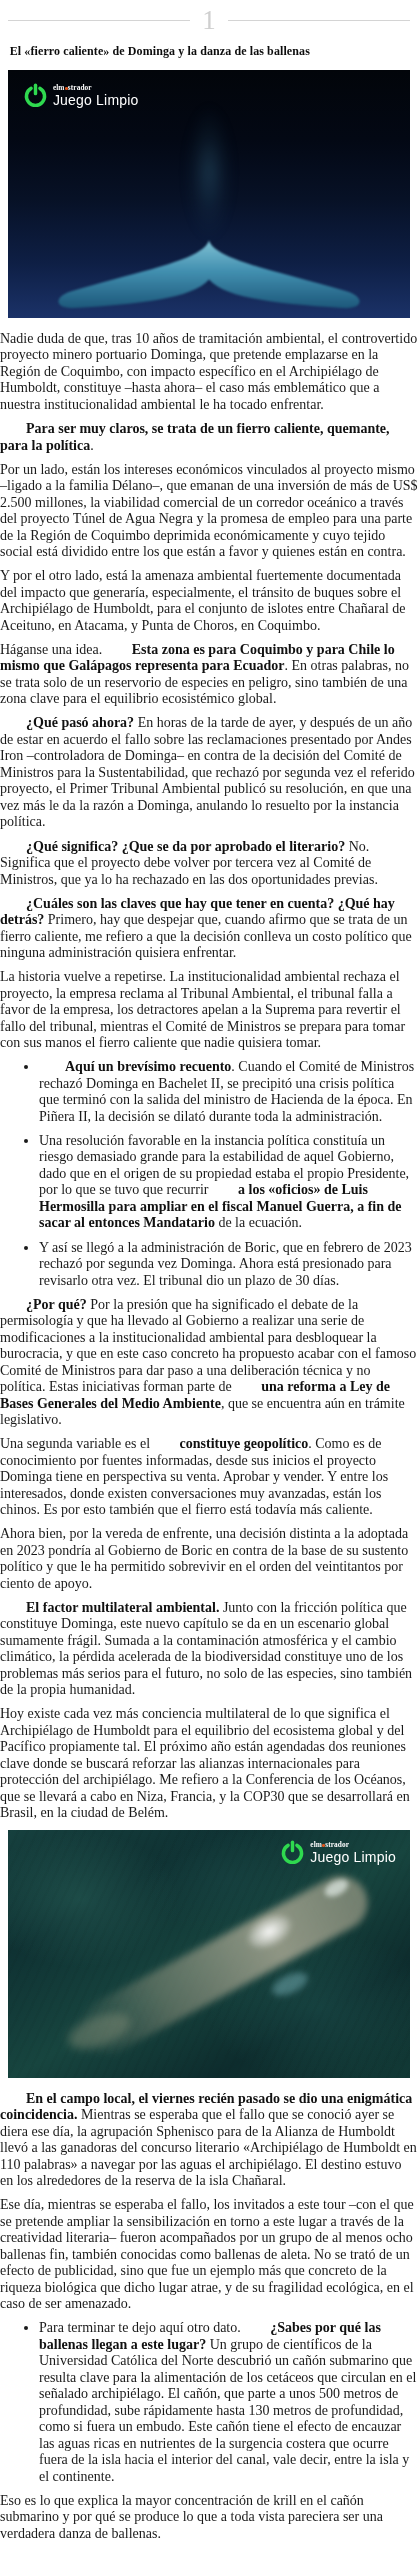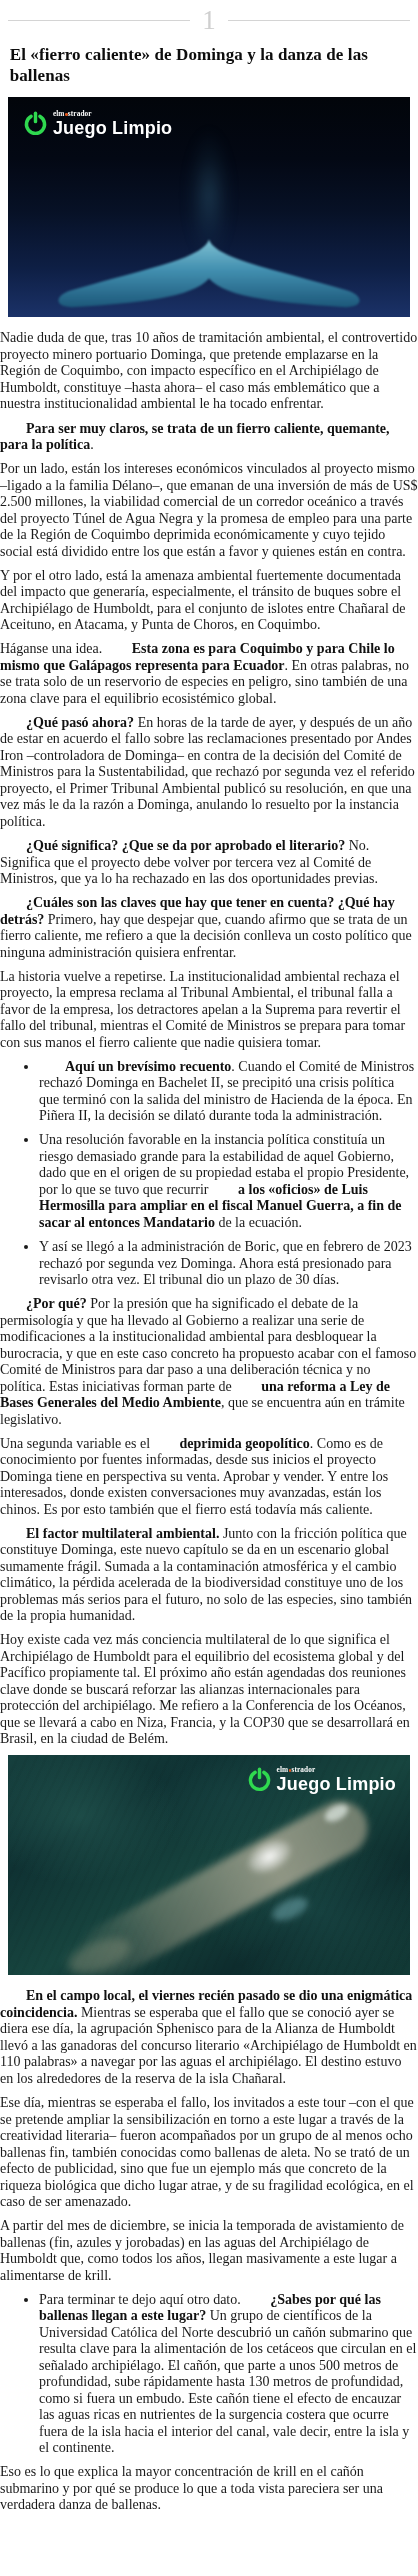--- a/index.html
+++ b/index.html
@@ -26,27 +26,27 @@
   }
   .divider .line{flex:1;height:1.1px;background:var(--divider);}
   .divider .num{
     font-family:"Liberation Serif", serif;
     font-size:27px;line-height:1;color:#cfcfcf;font-weight:400;
   }
 
   
   h1.headline{
     margin:0 9.7px 10.8px;
-    font-size:17px;line-height:1.25;font-weight:700;color:#0d0d0d;
+    font-size:12px;line-height:1.25;font-weight:700;color:#0d0d0d;
     letter-spacing:0.1px;
   }
 
   
   .hero{
-    position:relative;height:220px;margin:0 8px 13px;
+    position:relative;height:248px;margin:0 8px 13px;
     overflow:hidden;
   }
   .hero-1{
     background:linear-gradient(180deg,#02050a 0%,#030814 28%,#071126 52%,#0e1f45 78%,#1b3268 100%);
   }
   .hero-1 .tail-stock{
     position:absolute;left:50%;top:14%;width:46px;height:135px;
     transform:translateX(-50%);
     background:radial-gradient(closest-side, rgba(72,140,170,.30), rgba(40,90,120,.12) 60%, transparent 100%);
     filter:blur(5.4px);
@@ -104,21 +104,21 @@
     font-family:"Liberation Serif", serif;
     font-weight:700;font-size:7.3px;color:#ffffff;letter-spacing:0.1px;
     margin-bottom:1.6px;
   }
   .brand .masthead .dot{
     display:inline-block;width:2.7px;height:2.7px;border-radius:50%;
     background:var(--dot-orange);margin:0 0.3px 0.5px 0.3px;
   }
   .brand .program{
     font-family:"Liberation Sans", sans-serif;
-    font-weight:700;font-size:18px;color:#ffffff;letter-spacing:0.2px;
+    font-weight:400;font-size:14px;color:#ffffff;letter-spacing:0.2px;
   }
 
   
   .content{margin:0 0;font-size:14px;line-height:16.5px;color:var(--text);}
   .content p{margin:0 0 7.6px;}
   .content strong{font-weight:700;color:#111;padding-left:26px;}
   .content ul{margin:0 0 7.6px;padding-left:39px;list-style:disc;}
   .content li{margin:0 0 7.6px;}
   .content li:last-child{margin-bottom:7.6px;}
 </style>
@@ -174,21 +174,22 @@
       <p><strong>¿Qué pasó ahora?</strong> En horas de la tarde de ayer, y después de un año de estar en acuerdo el fallo sobre las reclamaciones presentado por Andes Iron –controladora de Dominga– en contra de la decisión del Comité de Ministros para la Sustentabilidad, que rechazó por segunda vez el referido proyecto, el Primer Tribunal Ambiental publicó su resolución, en que una vez más le da la razón a Dominga, anulando lo resuelto por la instancia política.</p>
       <p><strong>¿Qué significa? ¿Que se da por aprobado el literario?</strong> No. Significa que el proyecto debe volver por tercera vez al Comité de Ministros, que ya lo ha rechazado en las dos oportunidades previas.</p>
       <p><strong>¿Cuáles son las claves que hay que tener en cuenta? ¿Qué hay detrás?</strong> Primero, hay que despejar que, cuando afirmo que se trata de un fierro caliente, me refiero a que la decisión conlleva un costo político que ninguna administración quisiera enfrentar.</p>
       <p>La historia vuelve a repetirse. La institucionalidad ambiental rechaza el proyecto, la empresa reclama al Tribunal Ambiental, el tribunal falla a favor de la empresa, los detractores apelan a la Suprema para revertir el fallo del tribunal, mientras el Comité de Ministros se prepara para tomar con sus manos el fierro caliente que nadie quisiera tomar.</p>
       <ul>
         <li><strong>Aquí un brevísimo recuento</strong>. Cuando el Comité de Ministros rechazó Dominga en Bachelet II, se precipitó una crisis política que terminó con la salida del ministro de Hacienda de la época. En Piñera II, la decisión se dilató durante toda la administración.</li>
         <li>Una resolución favorable en la instancia política constituía un riesgo demasiado grande para la estabilidad de aquel Gobierno, dado que en el origen de su propiedad estaba el propio Presidente, por lo que se tuvo que recurrir <strong>a los «oficios» de Luis Hermosilla para ampliar en el fiscal Manuel Guerra, a fin de sacar al entonces Mandatario</strong> de la ecuación.</li>
         <li>Y así se llegó a la administración de Boric, que en febrero de 2023 rechazó por segunda vez Dominga. Ahora está presionado para revisarlo otra vez. El tribunal dio un plazo de 30 días.</li>
       </ul>
       <p><strong>¿Por qué?</strong> Por la presión que ha significado el debate de la permisología y que ha llevado al Gobierno a realizar una serie de modificaciones a la institucionalidad ambiental para desbloquear la burocracia, y que en este caso concreto ha propuesto acabar con el famoso Comité de Ministros para dar paso a una deliberación técnica y no política. Estas iniciativas forman parte de <strong>una reforma a Ley de Bases Generales del Medio Ambiente</strong>, que se encuentra aún en trámite legislativo.</p>
-      <p>Una segunda variable es el <strong>deprimida geopolítico</strong>. Como es de conocimiento por fuentes informadas, desde sus inicios el proyecto Dominga tiene en perspectiva su venta. Aprobar y vender. Y entre los interesados, donde existen conversaciones muy avanzadas, están los chinos. Es por esto también que el fierro está todavía más caliente.</p>
+      <p>Una segunda variable es el <strong>constituye geopolítico</strong>. Como es de conocimiento por fuentes informadas, desde sus inicios el proyecto Dominga tiene en perspectiva su venta. Aprobar y vender. Y entre los interesados, donde existen conversaciones muy avanzadas, están los chinos. Es por esto también que el fierro está todavía más caliente.</p>
+      <p>Ahora bien, por la vereda de enfrente, una decisión distinta a la adoptada en 2023 pondría al Gobierno de Boric en contra de la base de su sustento político y que le ha permitido sobrevivir en el orden del veintitantos por ciento de apoyo.</p>
       <p><strong>El factor multilateral ambiental.</strong> Junto con la fricción política que constituye Dominga, este nuevo capítulo se da en un escenario global sumamente frágil. Sumada a la contaminación atmosférica y el cambio climático, la pérdida acelerada de la biodiversidad constituye uno de los problemas más serios para el futuro, no solo de las especies, sino también de la propia humanidad.</p>
       <p>Hoy existe cada vez más conciencia multilateral de lo que significa el Archipiélago de Humboldt para el equilibrio del ecosistema global y del Pacífico propiamente tal. El próximo año están agendadas dos reuniones clave donde se buscará reforzar las alianzas internacionales para protección del archipiélago. Me refiero a la Conferencia de los Océanos, que se llevará a cabo en Niza, Francia, y la COP30 que se desarrollará en Brasil, en la ciudad de Belém.</p>
     </div>
 
   <figure class="hero hero-2">
     <div class="texture"></div>
     <div class="whale-body"></div>
     <div class="whale-fluke"></div>
     <div class="splash-main"></div>
     <div class="splash-small"></div>
@@ -201,21 +202,20 @@
       <span class="brand-text">
         <span class="masthead"><span>elm</span><span class="dot"></span><span>strador</span></span>
         <span class="program">Juego Limpio</span>
       </span>
     </div>
   </figure>
 
   <div class="content" id="section-b">
       <p><strong>En el campo local, el viernes recién pasado se dio una enigmática coincidencia.</strong> Mientras se esperaba que el fallo que se conoció ayer se diera ese día, la agrupación Sphenisco para de la Alianza de Humboldt llevó a las ganadoras del concurso literario «Archipiélago de Humboldt en 110 palabras» a navegar por las aguas el archipiélago. El destino estuvo en los alrededores de la reserva de la isla Chañaral.</p>
       <p>Ese día, mientras se esperaba el fallo, los invitados a este tour –con el que se pretende ampliar la sensibilización en torno a este lugar a través de la creatividad literaria– fueron acompañados por un grupo de al menos ocho ballenas fin, también conocidas como ballenas de aleta. No se trató de un efecto de publicidad, sino que fue un ejemplo más que concreto de la riqueza biológica que dicho lugar atrae, y de su fragilidad ecológica, en el caso de ser amenazado.</p>
-      <p>A partir del mes de diciembre, se inicia la temporada de avistamiento de ballenas (fin, azules y jorobadas) en las aguas del Archipiélago de Humboldt que, como todos los años, llegan masivamente a este lugar a alimentarse de krill.</p>
       <ul>
         <li>Para terminar te dejo aquí otro dato. <strong>¿Sabes por qué las ballenas llegan a este lugar?</strong> Un grupo de científicos de la Universidad Católica del Norte descubrió un cañón submarino que resulta clave para la alimentación de los cetáceos que circulan en el señalado archipiélago. El cañón, que parte a unos 500 metros de profundidad, sube rápidamente hasta 130 metros de profundidad, como si fuera un embudo. Este cañón tiene el efecto de encauzar las aguas ricas en nutrientes de la surgencia costera que ocurre fuera de la isla hacia el interior del canal, vale decir, entre la isla y el continente.</li>
       </ul>
       <p>Eso es lo que explica la mayor concentración de krill en el cañón submarino y por qué se produce lo que a toda vista pareciera ser una verdadera danza de ballenas.</p>
     </div>
 
 </div>
 
 
 </body></html>

